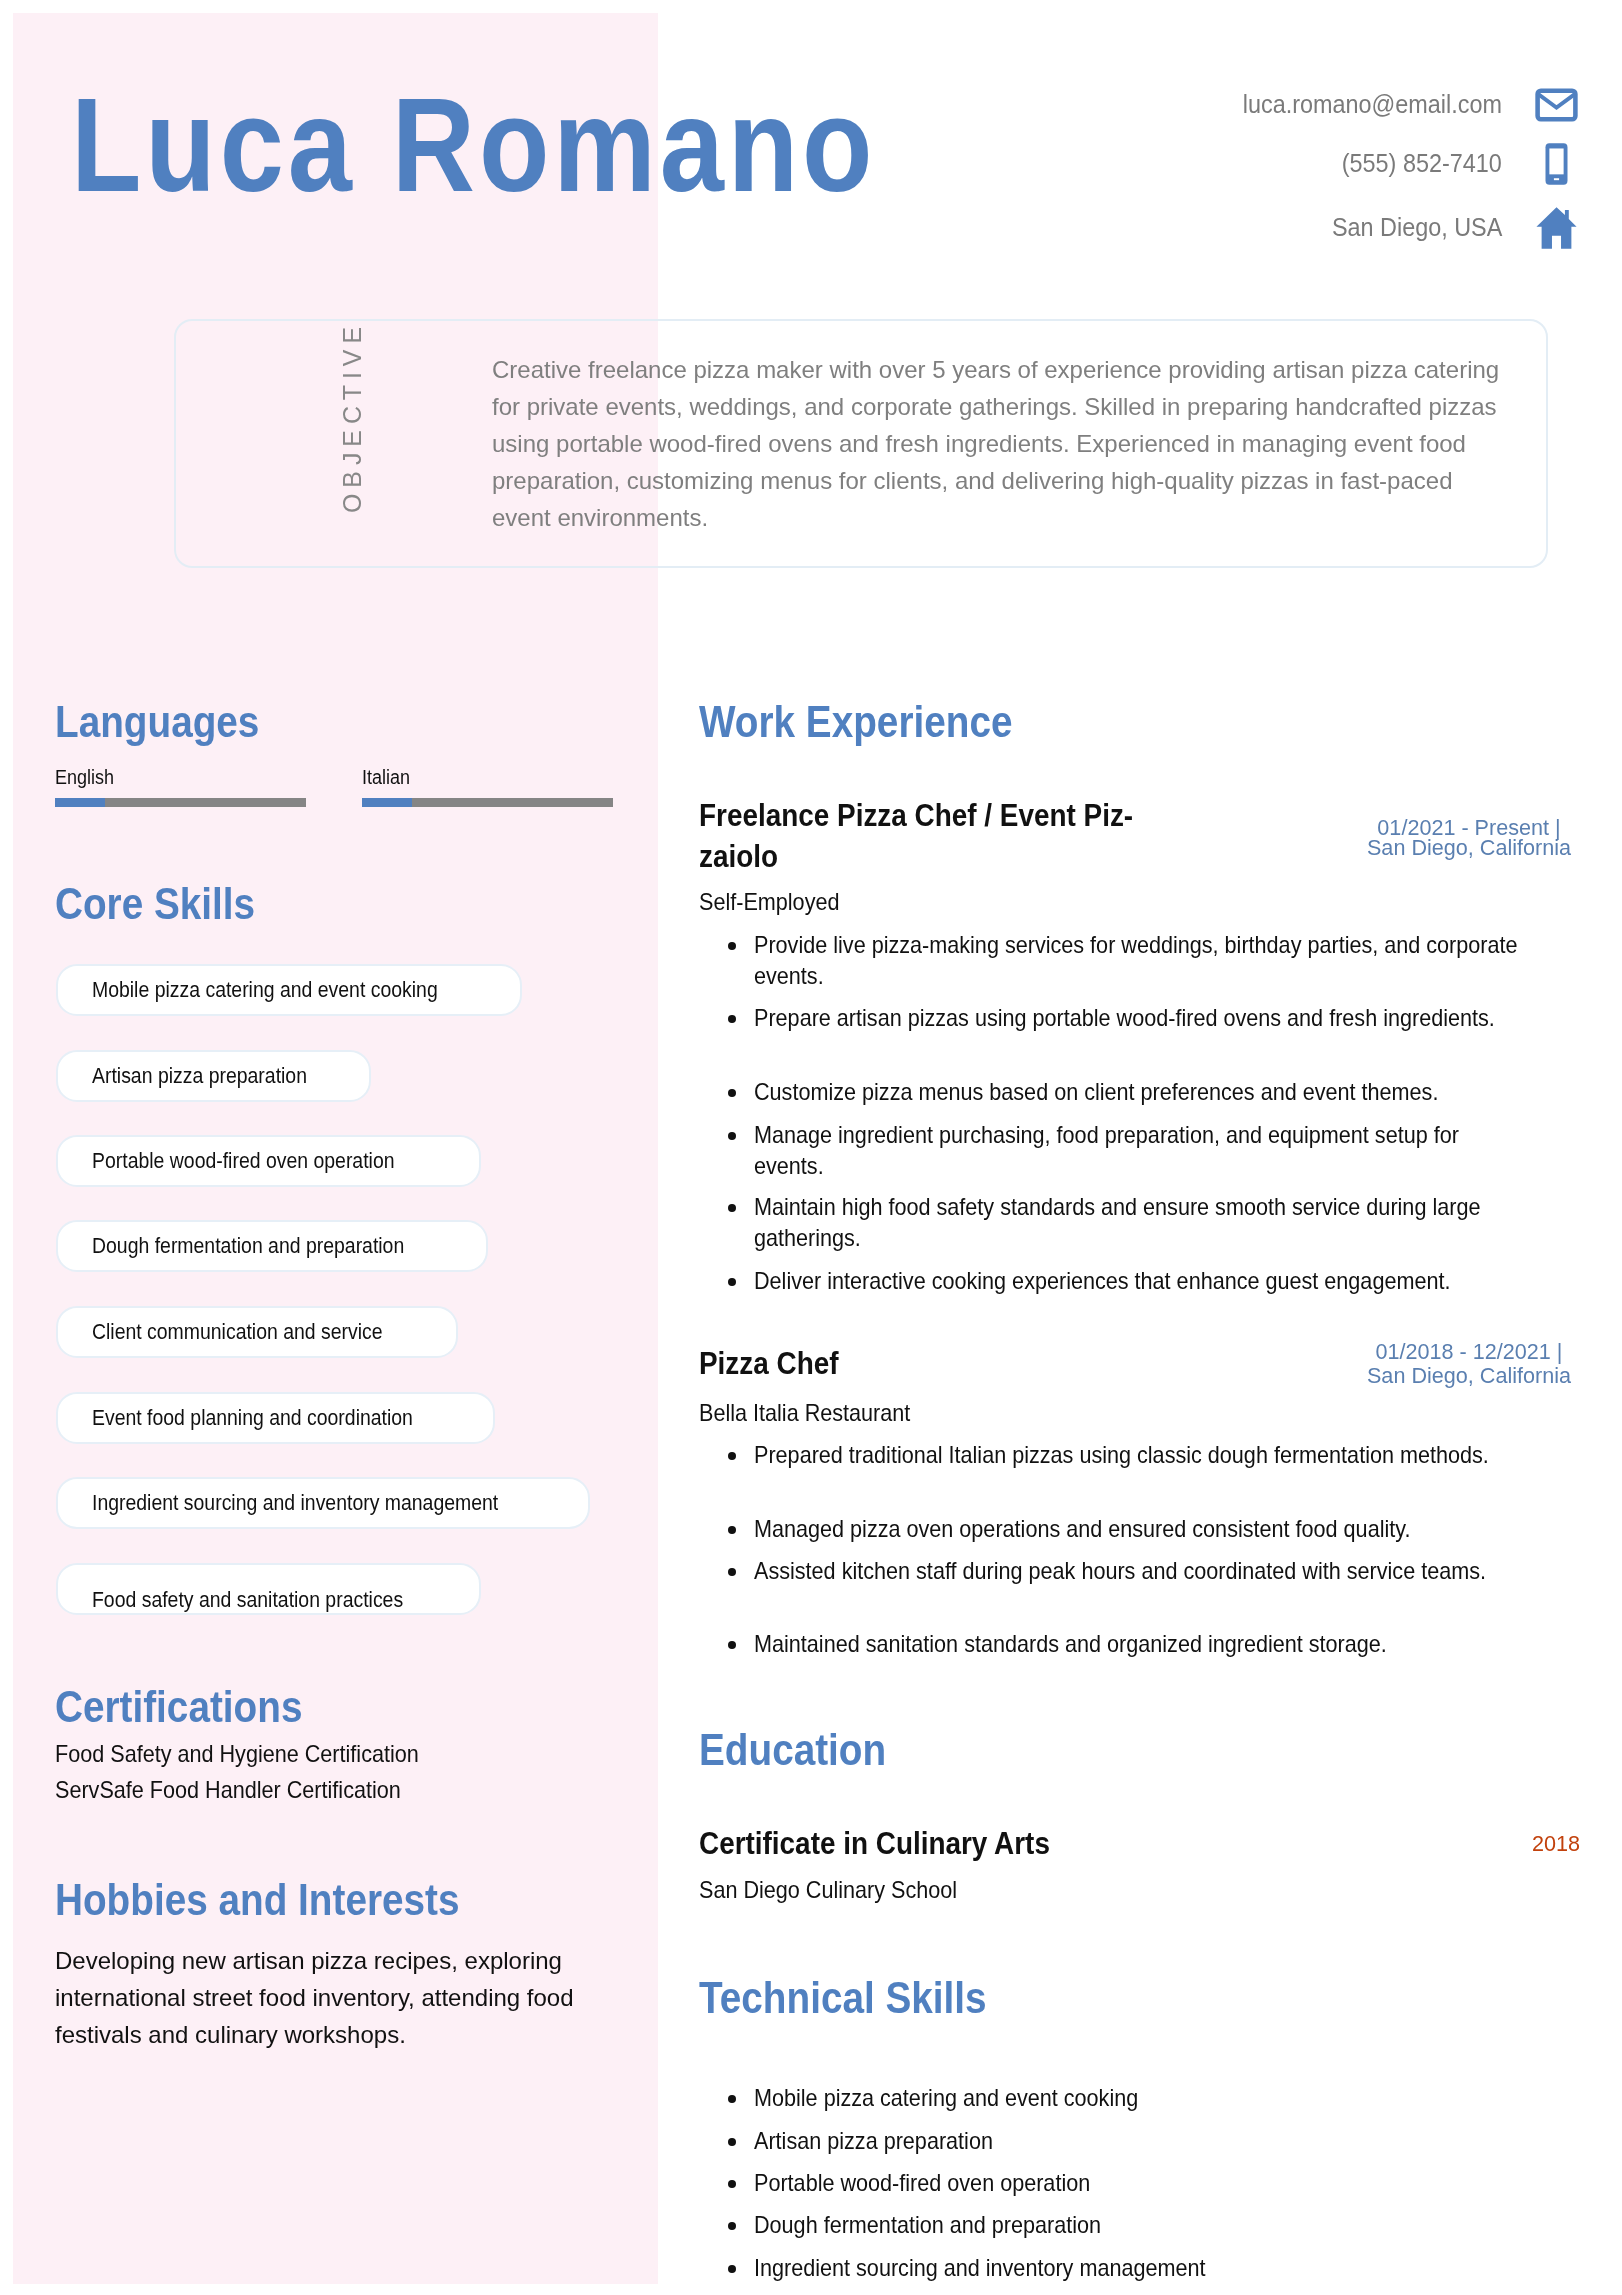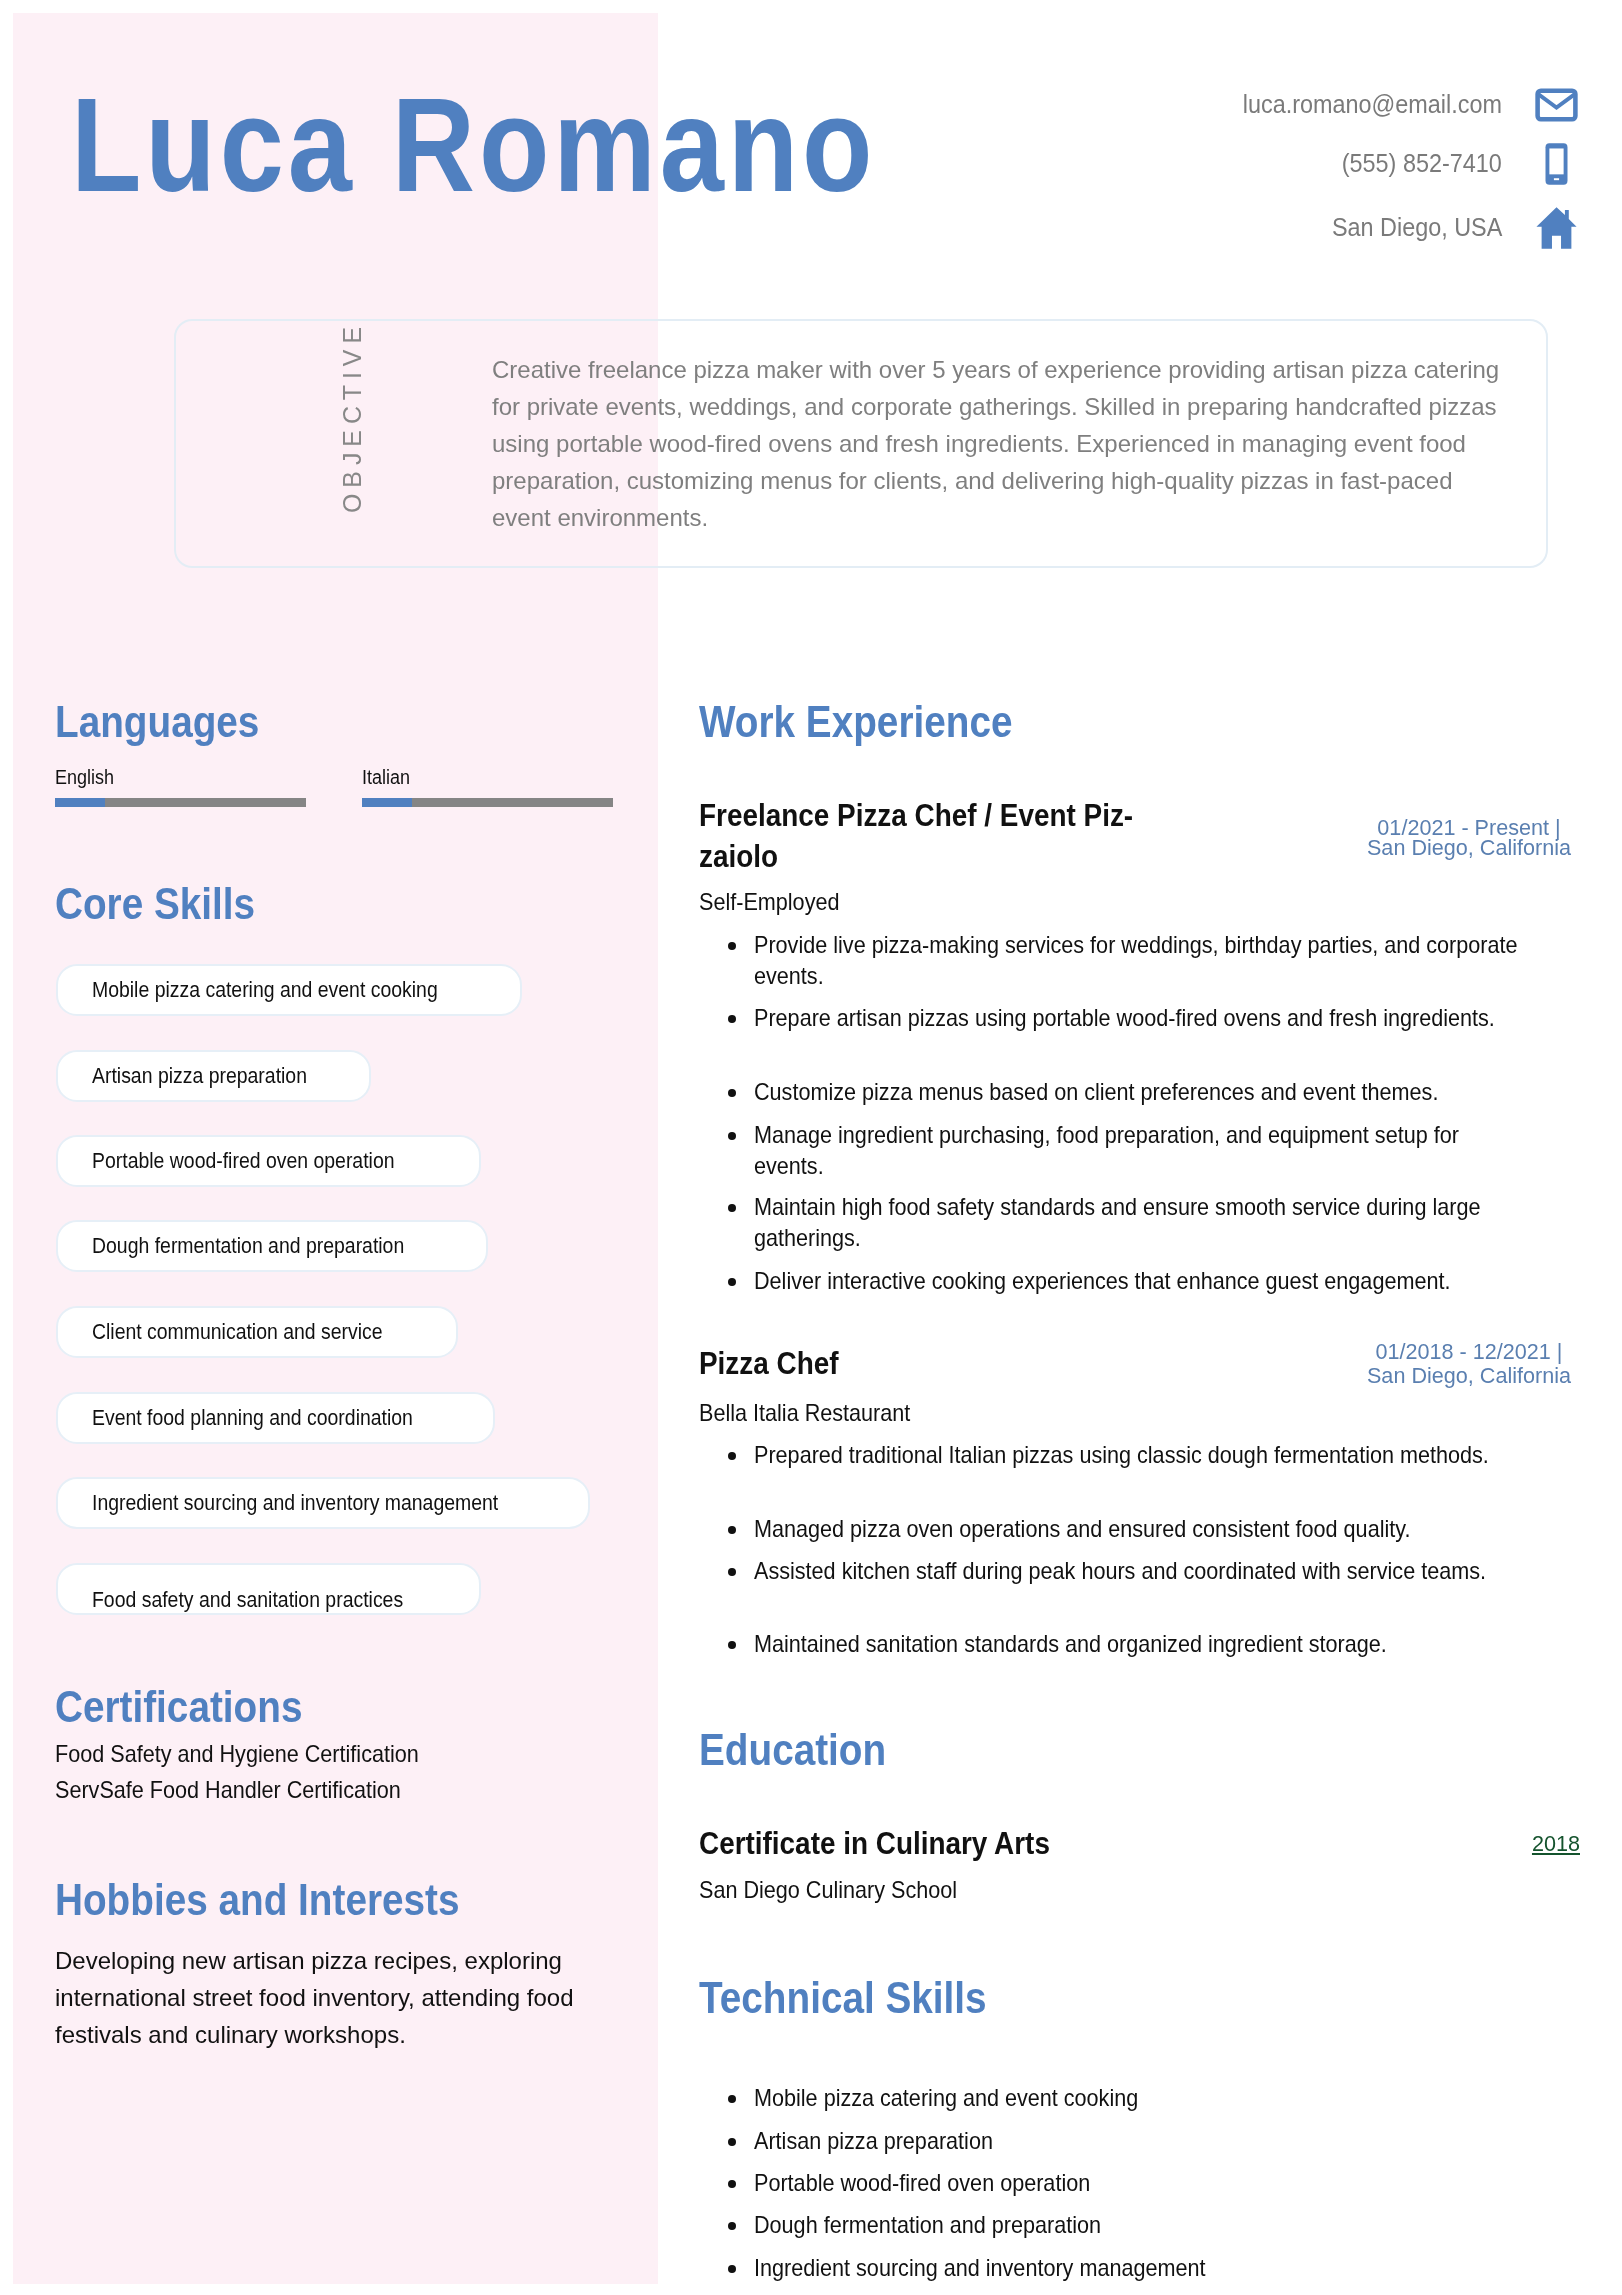--- a/index.html
+++ b/index.html
@@ -164,21 +164,21 @@
     <span class="dot"></span>
     <span class="txt">Assisted kitchen staff during peak hours and coordinated with service teams.</span>
   </div>
 <div class="abs bullet" style="top:1628px;">
     <span class="dot"></span>
     <span class="txt">Maintained sanitation standards and organized ingredient storage.</span>
   </div>
 
 <div class="abs sec-h" style="left:699px; top:1724px;">Education</div>
 <div class="abs job-title" style="left:699px; top:1823px;">Certificate in Culinary Arts</div>
-<div class="abs" style="right:43px; top:1832px; font-size:21.6px; color:#14532d; line-height:24px;text-decoration:underline;">2018</div>
+<div class="abs" style="right:43px; top:1832px; font-size:21.6px; color:#c2410c; line-height:24px;">2018</div>
 <div class="abs company" style="left:699px; top:1873px;">San Diego Culinary School</div>
 
 <div class="abs sec-h" style="left:699px; top:1972px;">Technical Skills</div>
 <div class="abs bullet" style="top:2082px;">
     <span class="dot"></span>
     <span class="txt">Mobile pizza catering and event cooking</span>
   </div>
 <div class="abs bullet" style="top:2125px;">
     <span class="dot"></span>
     <span class="txt">Artisan pizza preparation</span>

